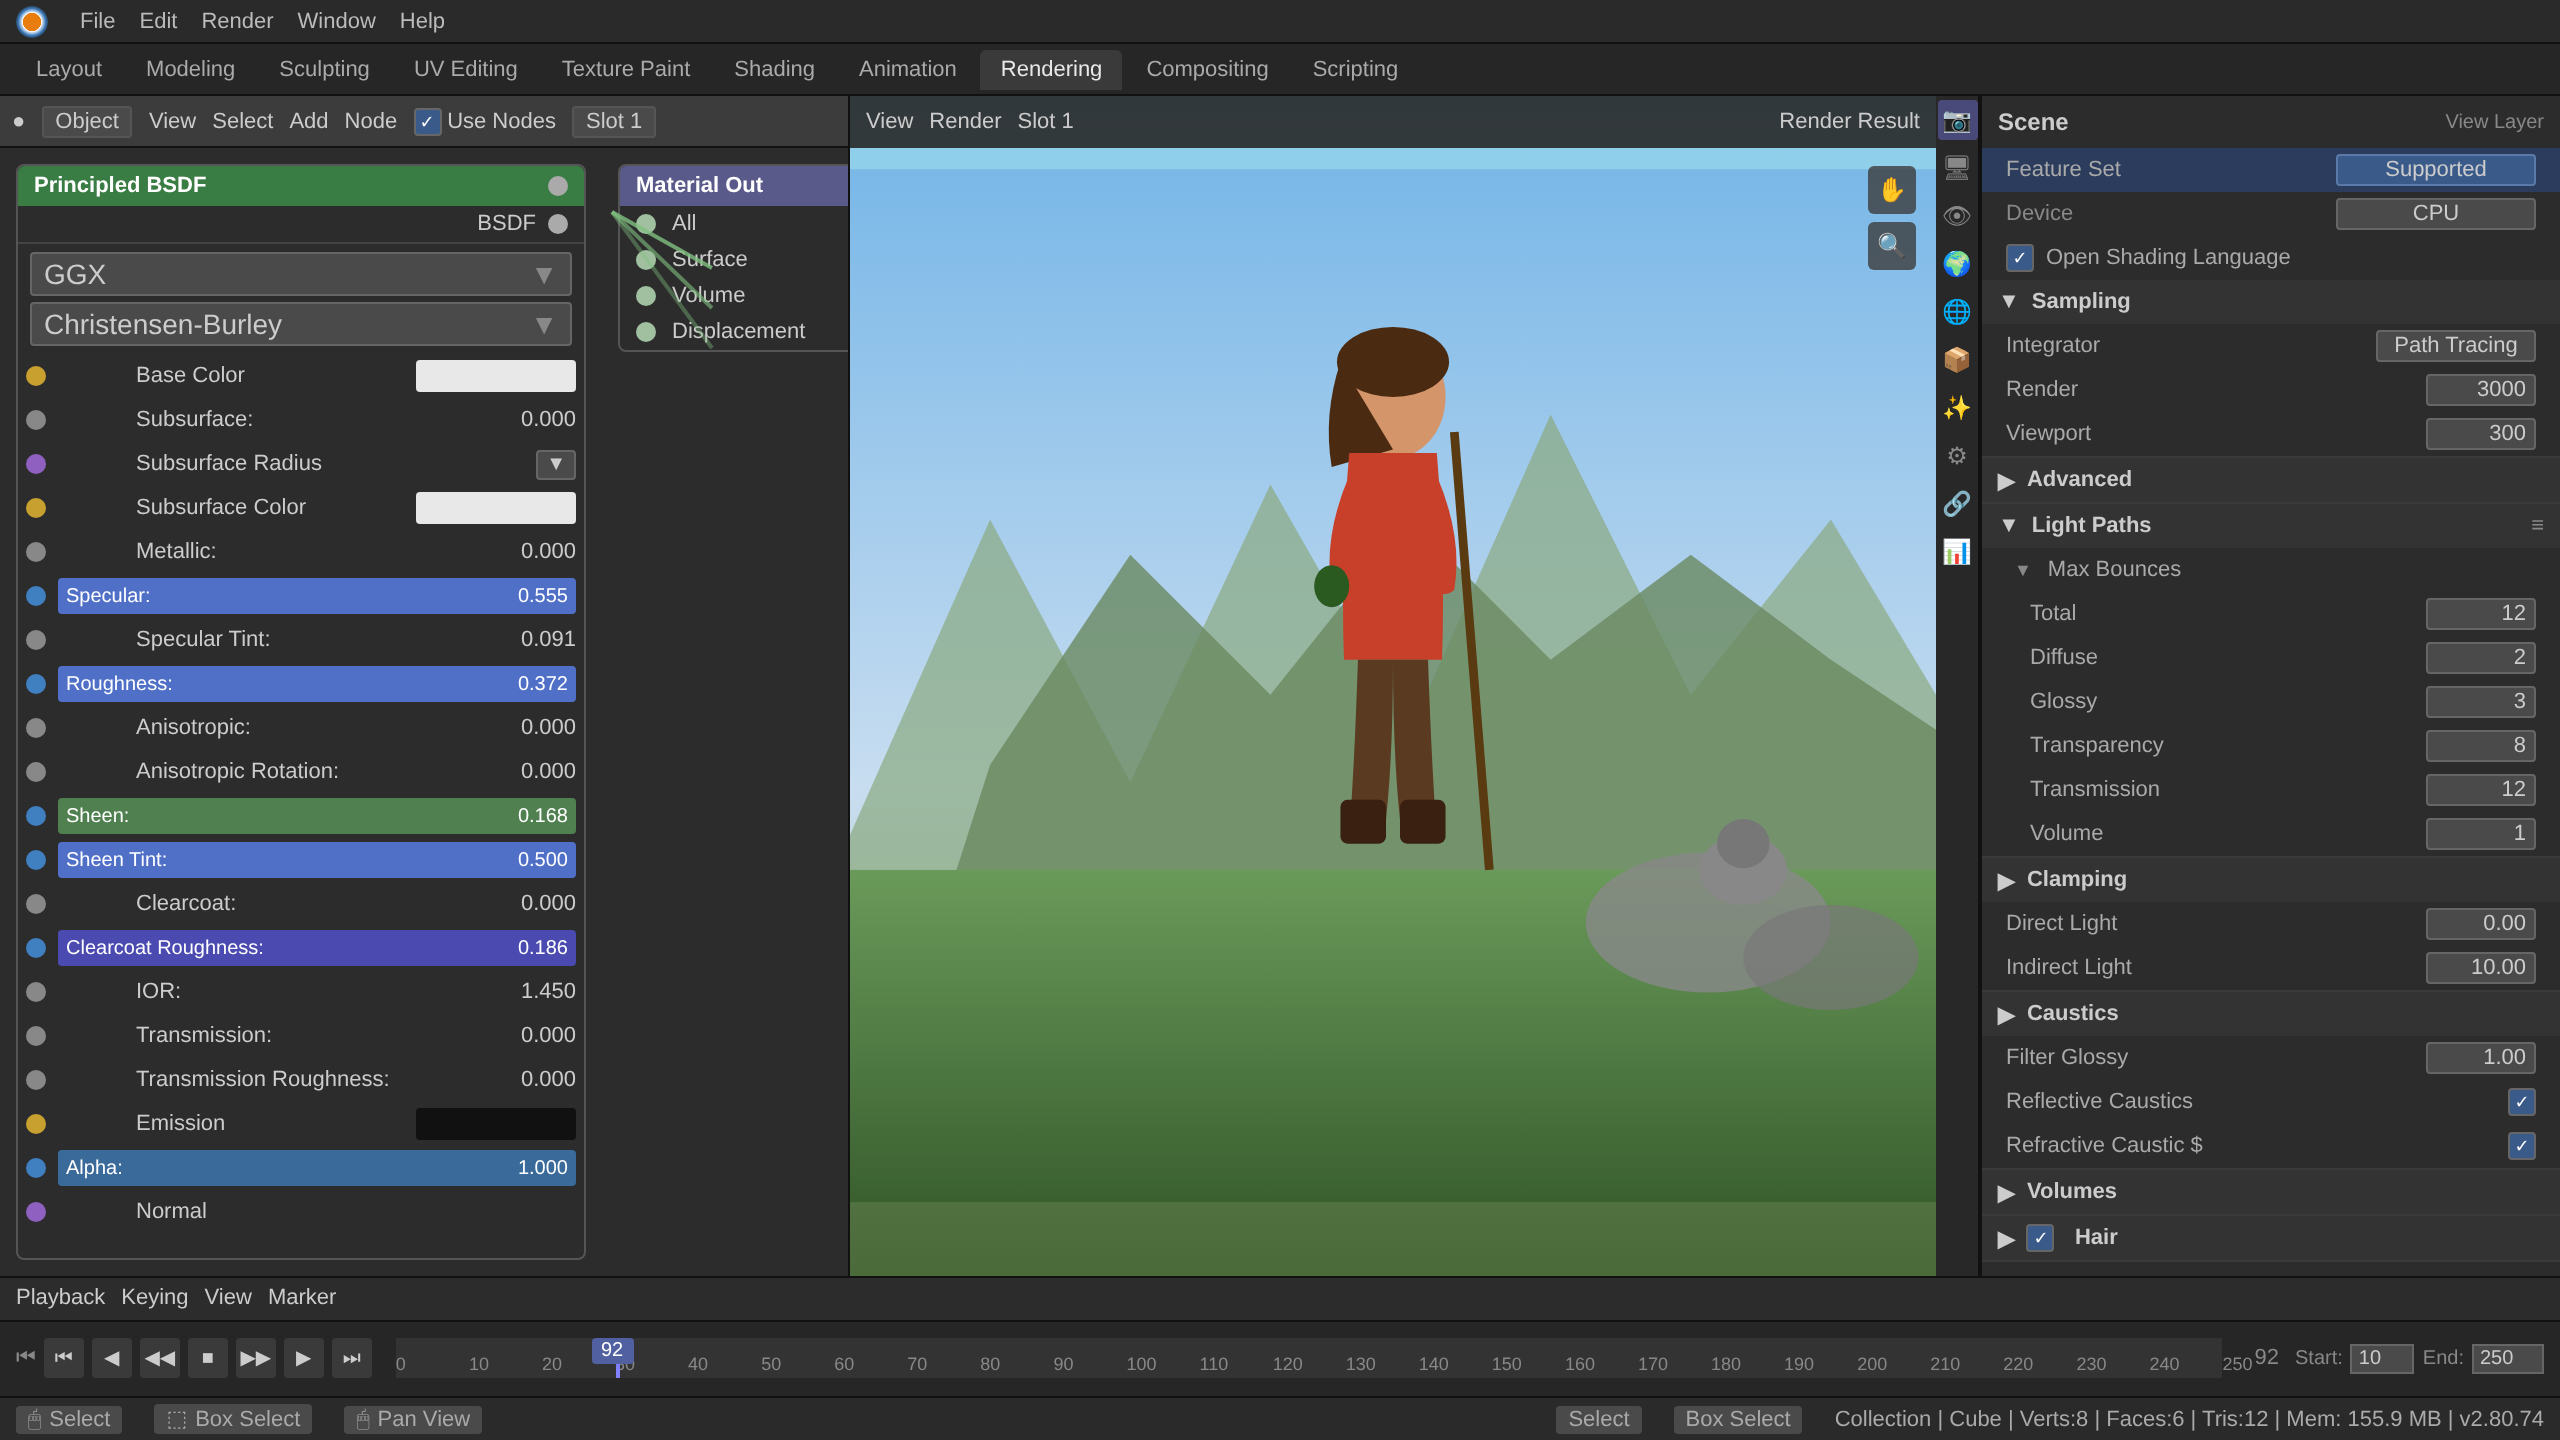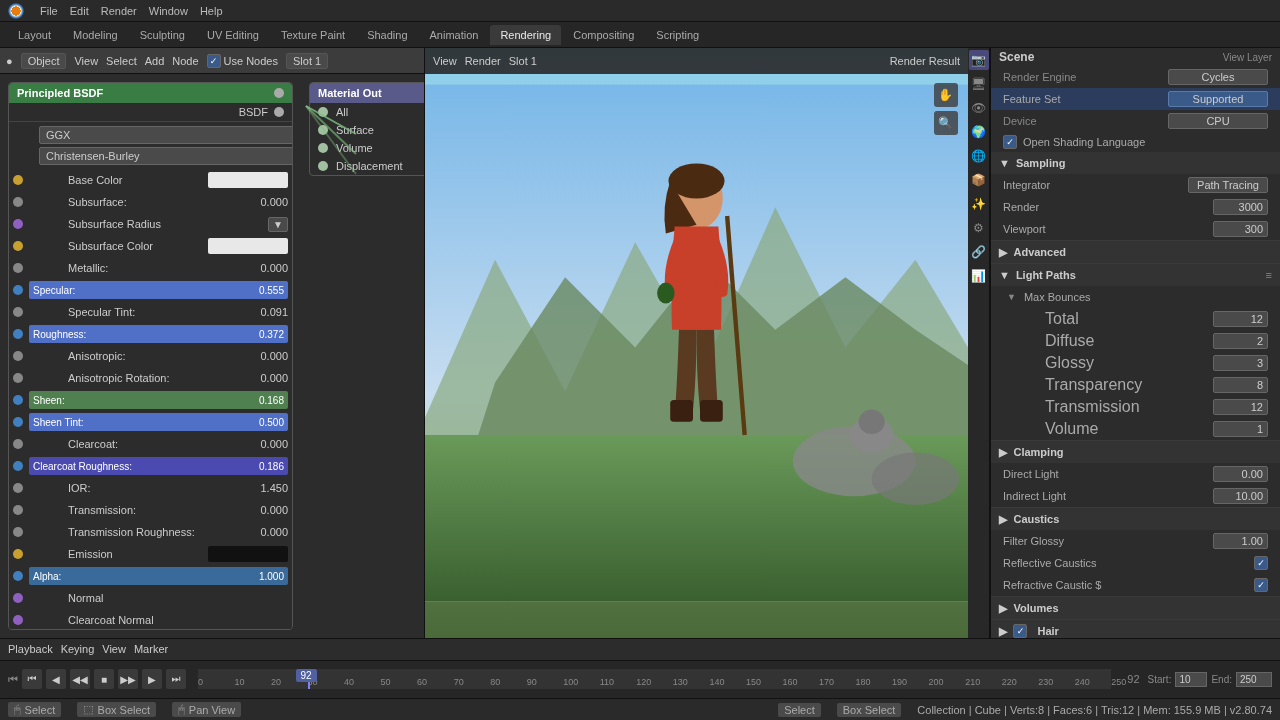--- a/index.html
+++ b/index.html
@@ -154,27 +154,26 @@
       padding: 4px 6px;
       display: flex;
       flex-direction: column;
       gap: 3px;
     }
     .node-select {
       background: #4a4a4a;
       border: 1px solid #666;
       color: #ccc;
       padding: 2px 6px;
-      font-size: 11px;
+      font-size: 14px;
       border-radius: 2px;
       width: 100%;
       display: flex;
       align-items: center;
       justify-content: space-between;
-      margin-left: 24px;
     }
     .dropdown-arrow { color: #888; }
 
     
     .node-row {
       display: flex;
       align-items: center;
       padding: 2px 4px;
       height: 22px;
     }
@@ -485,21 +484,21 @@
       display: flex;
       align-items: center;
       gap: 4px;
     }
     .prop-row-indent {
       display: flex;
       align-items: center;
       padding: 2px 12px 2px 24px;
       height: 22px;
     }
-    .prop-row-indent .prop-label { color: #aaa; font-size: 16px; flex: 1; margin-left: 30px; }
+    .prop-row-indent .prop-label { color: #aaa; font-size: 11px; flex: 1; }
 
     
     .osl-row {
       display: flex;
       align-items: center;
       padding: 3px 12px;
       gap: 6px;
       height: 22px;
     }
     .osl-label { color: #aaa; font-size: 11px; }
@@ -741,24 +740,20 @@
             <span style="color:#fff;font-size:10px;">Alpha:</span>
             <span style="color:#fff;font-size:10px;margin-left:auto;">1.000</span>
           </div>
         </div>
 
         <div class="node-row">
           <div class="socket-circle socket-purple"></div>
           <span class="row-label">Normal</span>
         </div>
 
-        <div class="node-row">
-          <div class="socket-circle socket-purple"></div>
-          <span class="row-label">Clearcoat Normal</span>
-        </div>
 
       </div>
 
       <div class="wire-area">
         <svg class="wires">
           <line x1="5" y1="32" x2="55" y2="60" stroke="#80c080" stroke-width="2" opacity="0.8"></line>
           <line x1="5" y1="32" x2="55" y2="80" stroke="#80c080" stroke-width="2" opacity="0.6"></line>
           <line x1="5" y1="32" x2="55" y2="100" stroke="#80c080" stroke-width="2" opacity="0.4"></line>
         </svg>
 
@@ -872,24 +867,20 @@
       <div class="render-icon">📊</div>
     </div>
 
     <div class="right-panel">
 
       <div class="scene-title-row">
         <span class="scene-name">Scene</span>
         <span style="color:#888;font-size:10px;margin-left:auto;">View Layer</span>
       </div>
 
-      <div class="engine-row">
-        <span class="engine-label">Render Engine</span>
-        <div class="engine-dropdown">Cycles</div>
-      </div>
 
       <div class="feature-set-row">
         <span class="feature-label">Feature Set</span>
         <div class="engine-dropdown" style="background:#3a5a8a;border-color:#5a7aaa;">Supported</div>
       </div>
 
       <div class="engine-row">
         <span class="engine-label">Device</span>
         <div class="engine-dropdown">CPU</div>
       </div>

